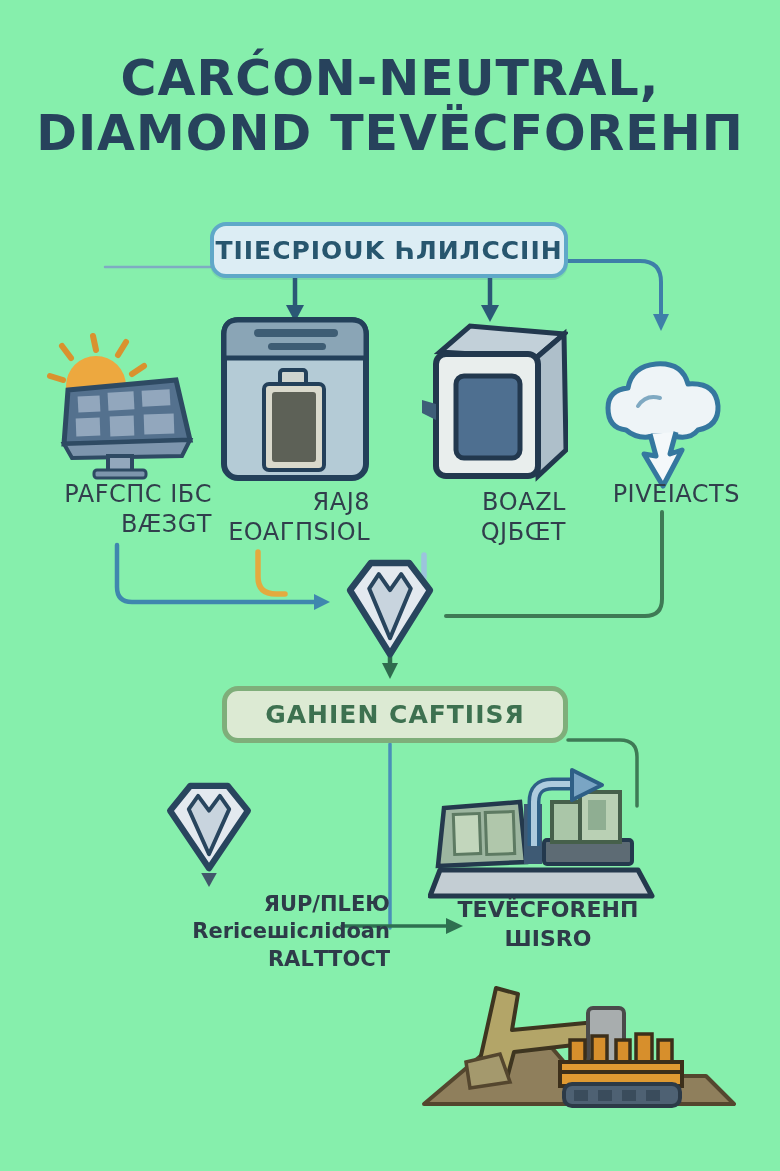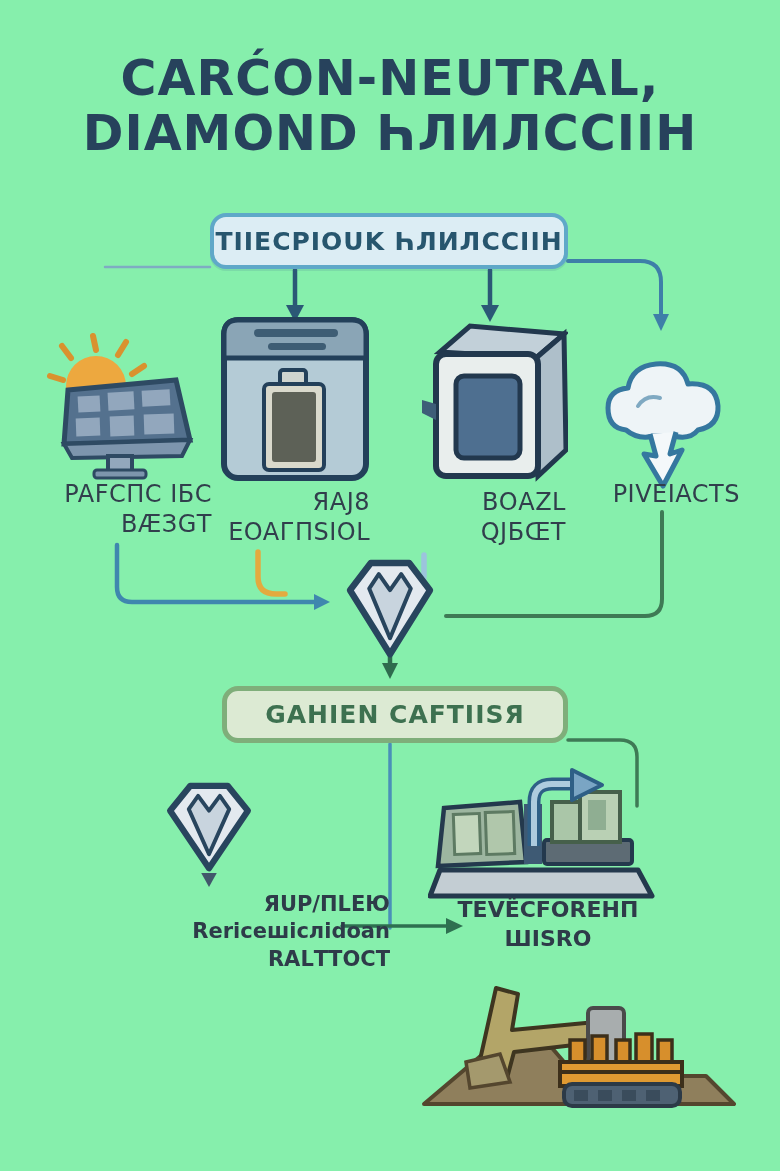--- a/index.html
+++ b/index.html
@@ -15,21 +15,21 @@
     left:0; top:52px; width:780px; text-align:center;
     color:#27425c; font-weight:800; font-size:49px; line-height:1.12;
     letter-spacing:1px;
   }
 
   .pill {
     display:flex; align-items:center; justify-content:center;
     border-radius:16px; text-align:center; font-weight:800;
   }
   .pill-blue {
-    left:210px; top:213px; width:358px; height:56px;
+    left:210px; top:222px; width:358px; height:56px;
     background:#dcedf4; border:4px solid #5fa8c8;
     color:#27566e; font-size:25px; letter-spacing:1px;
     box-shadow:0 2px 0 rgba(60,110,140,.15);
   }
   .pill-green {
     left:222px; top:686px; width:346px; height:57px;
     background:#dcead3; border:5px solid #7fae7a;
     color:#3d7150; font-size:25px; letter-spacing:1px;align-items:center;
   }
 
@@ -83,21 +83,21 @@
     <path d="M390,744 V928" stroke="#4a90b8" stroke-width="3.5"></path>
 
     <path d="M568,740 H620 Q637,740 637,757 V806" stroke="#3e7a55" stroke-width="3.5"></path>
 
     <path d="M342,926 H450" stroke="#2e7050" stroke-width="3.5"></path>
     <polygon points="463,926 446,918 446,934" fill="#2e7050" stroke="none"></polygon>
   </svg>
 
   <h1 class="abs title">
     <span>CARĆON-NEUTRAL,</span><br>
-    <span>DIAMOND ҺЛИЛCCIIН</span>
+    <span>DIAMOND ТЕVЁСFОRЕНП</span>
   </h1>
 
   <div class="abs pill pill-blue">
     <span>TIIECPIOUK ҺЛИЛCCIIН</span>
   </div>
 
   <svg class="abs" style="left:38px;top:328px" width="165" height="152" viewBox="0 0 165 152">
     <g stroke="#d9922e" stroke-width="6" stroke-linecap="round">
       <line x1="55" y1="8" x2="58" y2="22"></line>
         <line x1="24" y1="18" x2="33" y2="30"></line>

